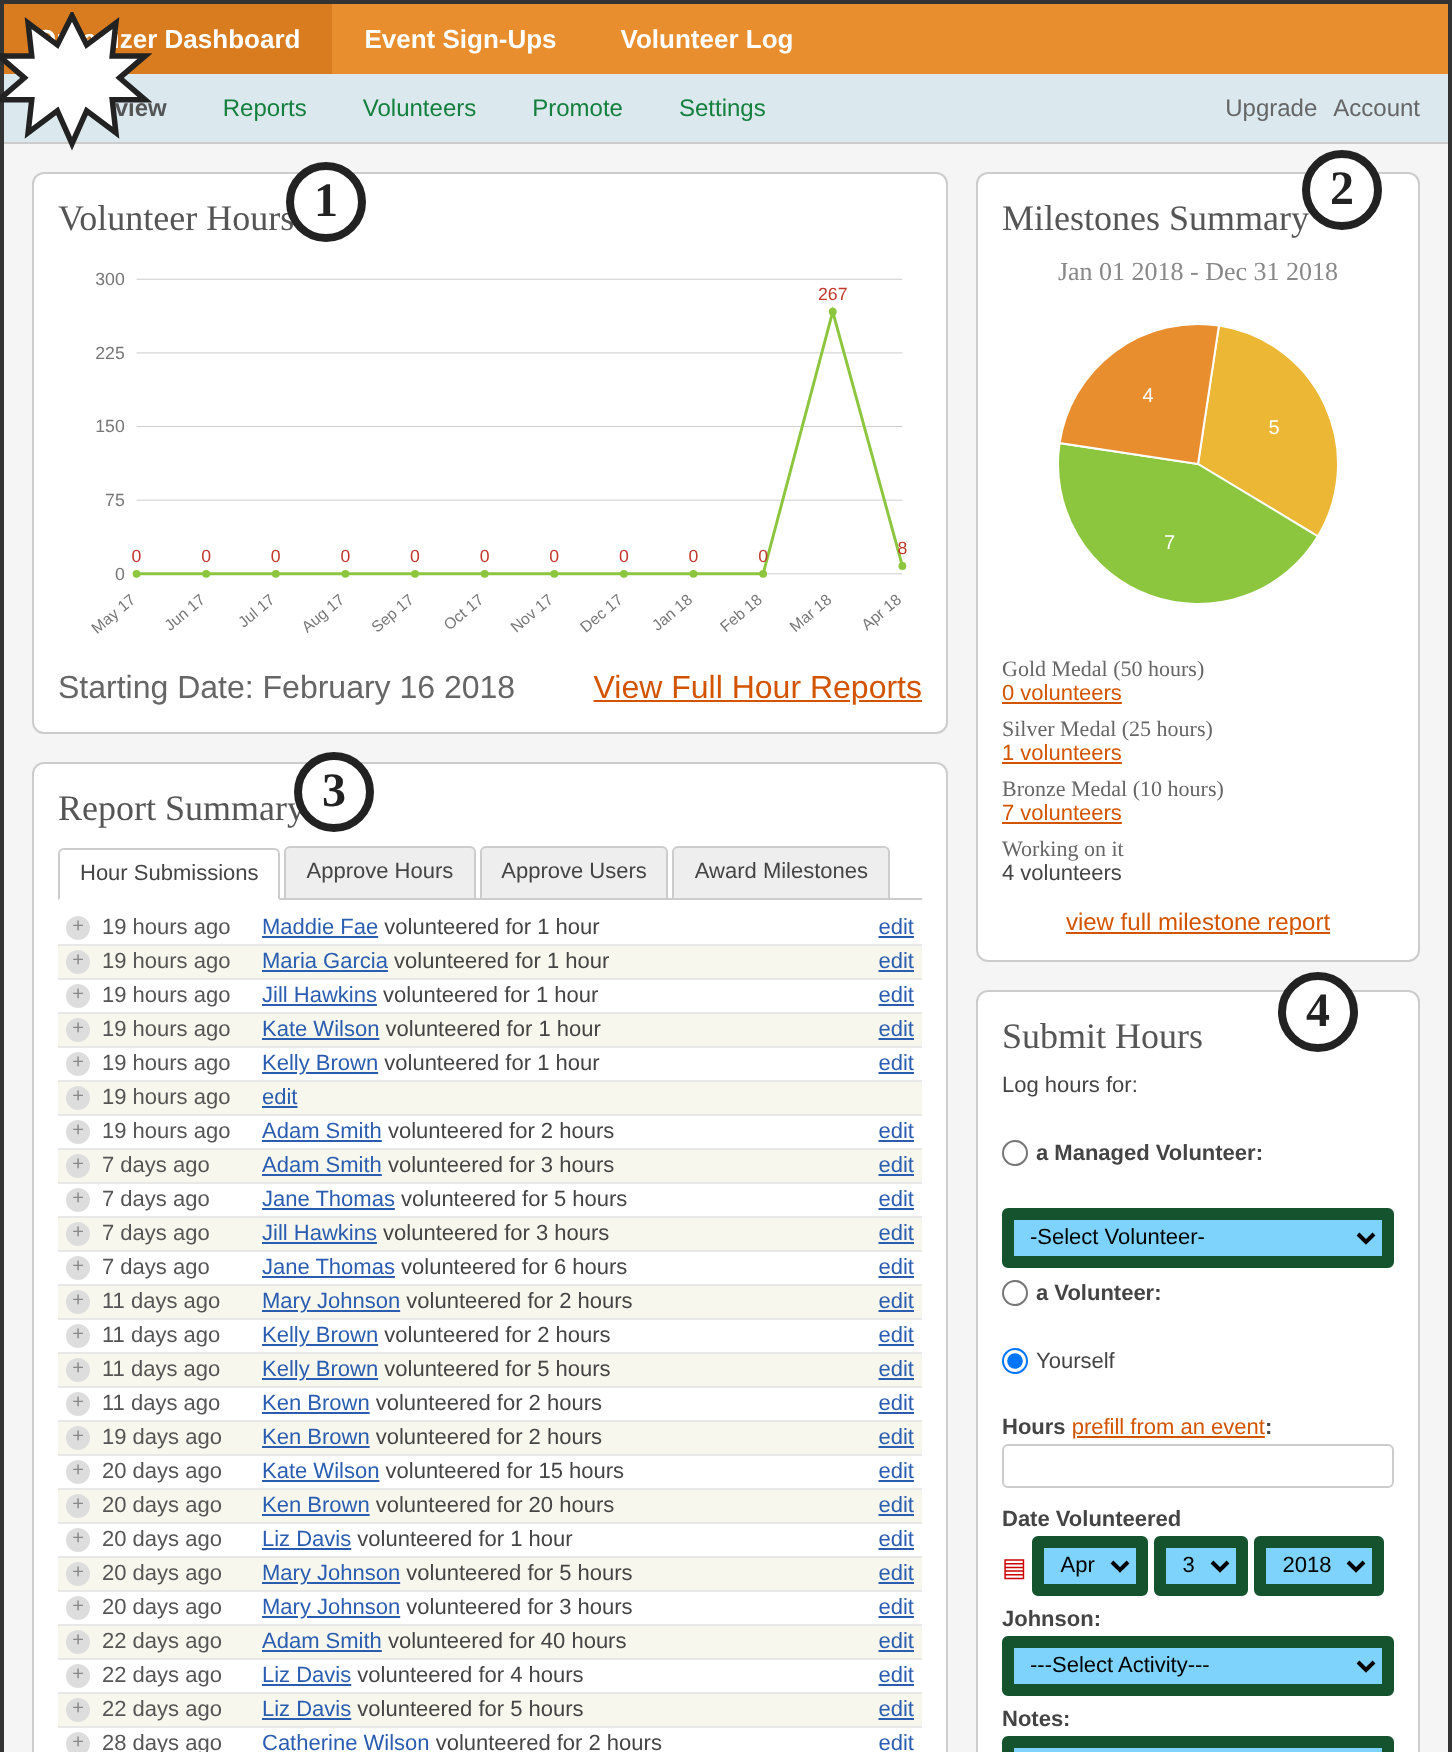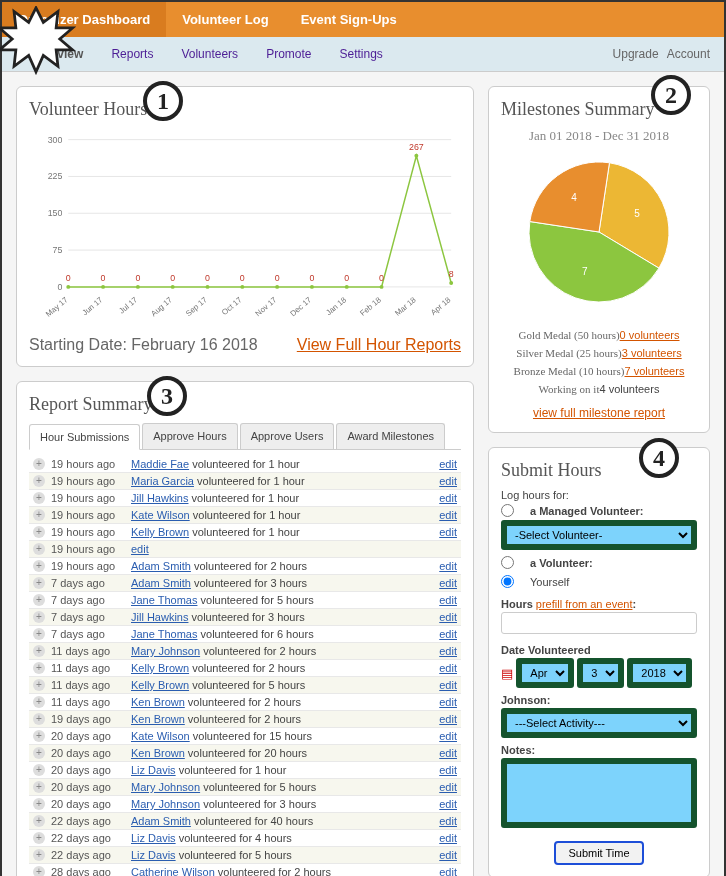--- a/index.html
+++ b/index.html
@@ -3,21 +3,21 @@
 <meta charset="utf-8">
 <style>
   * { box-sizing: border-box; margin: 0; padding: 0; }
   body { font-family: "Helvetica Neue", Arial, sans-serif; font-size: 12px; color: #444; background: #fff; width: 726px; }
   .frame { border: 2px solid #333; width: 726px; }
   .orange-bar { background: #e88e2e; display: flex; padding: 0; }
   .orange-tab { color: #fff; padding: 10px 16px; font-weight: bold; font-size: 13px; cursor: pointer; }
   .orange-tab.active { background: #d97c1f; }
   .sub-bar { background: #dbe9ef; display: flex; padding: 0 14px; border-bottom: 1px solid #ccc; }
   .sub-left { display: flex; gap: 0; }
-  .sub-item { color: #4c1d95; padding: 10px 14px; cursor: pointer; font-size: 12px; }
+  .sub-item { color: #15803d; padding: 10px 14px; cursor: pointer; font-size: 12px; }
   .sub-item.active { font-weight: bold; color: #555; }
   .sub-right { margin-left: auto; display: flex; gap: 8px; padding: 10px 0; text-align: center; }
   .sub-right-item { color: #666; cursor: pointer; }
   .content { display: flex; padding: 14px; gap: 14px; background: #f5f5f5; }
   .col-left { flex: 1; display: flex; flex-direction: column; gap: 14px; }
   .col-right { width: 222px; display: flex; flex-direction: column; gap: 14px; }
   .panel { background: #fff; border: 1px solid #ccc; border-radius: 6px; padding: 12px; position: relative; }
   .panel h2 { font-family: Georgia, serif; font-weight: normal; font-size: 18px; color: #555; margin-bottom: 8px; }
   .chart-area { position: relative; height: 200px; }
   .chart-svg { width: 100%; height: 100%; }
@@ -28,26 +28,26 @@
   .tab { padding: 6px 10px; border: 1px solid #ccc; border-bottom: none; background: #eee; font-size: 11px; cursor: pointer; border-radius: 3px 3px 0 0; margin-right: 2px; }
   .tab.active { background: #fff; border-bottom: 1px solid #fff; position: relative; top: 1px; }
   .sub-row { display: flex; border-bottom: 1px solid #e8e8e8; padding: 2px 4px; font-size: 11px; align-items: center; }
   .sub-row:nth-child(even) { background: #f7f7ee; }
   .plus-ic { display: inline-block; width: 12px; height: 12px; border-radius: 50%; background: #ddd; color: #888; text-align: center; line-height: 12px; font-size: 10px; margin-right: 6px; }
   .sub-time { width: 80px; color: #555; }
   .sub-desc { flex: 1; }
   .sub-edit { color: #2a5db0; text-decoration: underline; cursor: pointer; }
   .ms-daterange { text-align: center; font-family: Georgia, serif; color: #888; font-size: 13px; margin-bottom: 6px; }
   .pie-wrap { display: flex; justify-content: center; margin: 8px 0 14px; }
-  .ms-row { display: flex; justify-content: center; font-size: 11px; padding: 3px 0; }
+  .ms-row { display: flex; justify-content: flex-start; font-size: 11px; padding: 3px 0; flex-direction: column; }
   .ms-label { font-family: Georgia, serif; color: #666; }
   .ms-full { text-align: center; margin-top: 8px; }
   .form-label { font-size: 11px; margin: 6px 0 2px; }
   .form-label b { font-weight: bold; }
-  .radio-row { display: flex; align-items: center; gap: 16px; font-size: 11px; margin: 3px 0; }
+  .radio-row { display: flex; align-items: center; gap: 4px; font-size: 11px; margin: 21px 0; }
   select, input[type=text], textarea { font-size: 11px; border: 6px solid #14532d; border-radius: 3px; padding: 2px 4px; width: 100%; background: #7dd3fc; }
   .hrs-box { height: 22px; border: 1px solid #ccc; border-radius: 3px; background: #fff; margin-top: 2px; }
   .date-row { display: flex; gap: 3px; align-items: center; }
   .date-row select { width: auto; }
   .cal-ic { color: #c00; font-size: 13px; }
   textarea { height: 70px; resize: none; }
   .submit-btn { display: block; margin: 10px auto 0; padding: 4px 12px; background: #f2f2f2; border: 2px solid #1d4ed8; border-radius: 4px; font-size: 11px; cursor: pointer; }
 
   
   .badge-num { position: absolute; width: 40px; height: 40px; border: 4px solid #222; border-radius: 50%; background: #fff; display: flex; align-items: center; justify-content: center; font-family: Georgia, serif; font-size: 24px; font-weight: bold; color: #222; z-index: 50; }
@@ -60,22 +60,22 @@
 <div class="frame">
 
   <div class="burst" style="top:6px; left:-4px;">
     <svg width="80" height="75" viewBox="0 0 80 82">
       <polygon points="40,2 48,18 64,6 62,24 80,24 66,36 80,48 62,48 64,66 48,54 40,72 32,54 16,66 18,48 0,48 14,36 0,24 18,24 16,6 32,18" fill="#fff" stroke="#222" stroke-width="3"></polygon>
     </svg>
   </div>
 
   <div class="orange-bar">
     <div class="orange-tab active">Organizer Dashboard</div>
+    <div class="orange-tab">Event Sign-Ups</div>
     <div class="orange-tab">Volunteer Log</div>
-    <div class="orange-tab">Event Sign-Ups</div>
   </div>
 
   <div class="sub-bar">
     <div class="sub-left">
       <div class="sub-item active">Overview</div>
       <div class="sub-item">Reports</div>
       <div class="sub-item">Volunteers</div>
       <div class="sub-item">Promote</div>
       <div class="sub-item">Settings</div>
     </div>
@@ -328,21 +328,21 @@
               <text x="55.073083268789574" y="49.196911054234974" text-anchor="middle" font-size="10" fill="#fff">4</text>
             </svg>
         </div>
         <div id="ms-rows">
             <div class="ms-row">
               <span class="ms-label">Gold Medal (50 hours)</span>
               <span class="link-orange">0 volunteers</span>
             </div>
             <div class="ms-row">
               <span class="ms-label">Silver Medal (25 hours)</span>
-              <span class="link-orange">3 volunteers</span>
+              <span class="link-orange">1 volunteers</span>
             </div>
             <div class="ms-row">
               <span class="ms-label">Bronze Medal (10 hours)</span>
               <span class="link-orange">7 volunteers</span>
             </div>
             <div class="ms-row">
               <span class="ms-label">Working on it</span>
               <span>4 volunteers</span>
             </div>
           </div>

